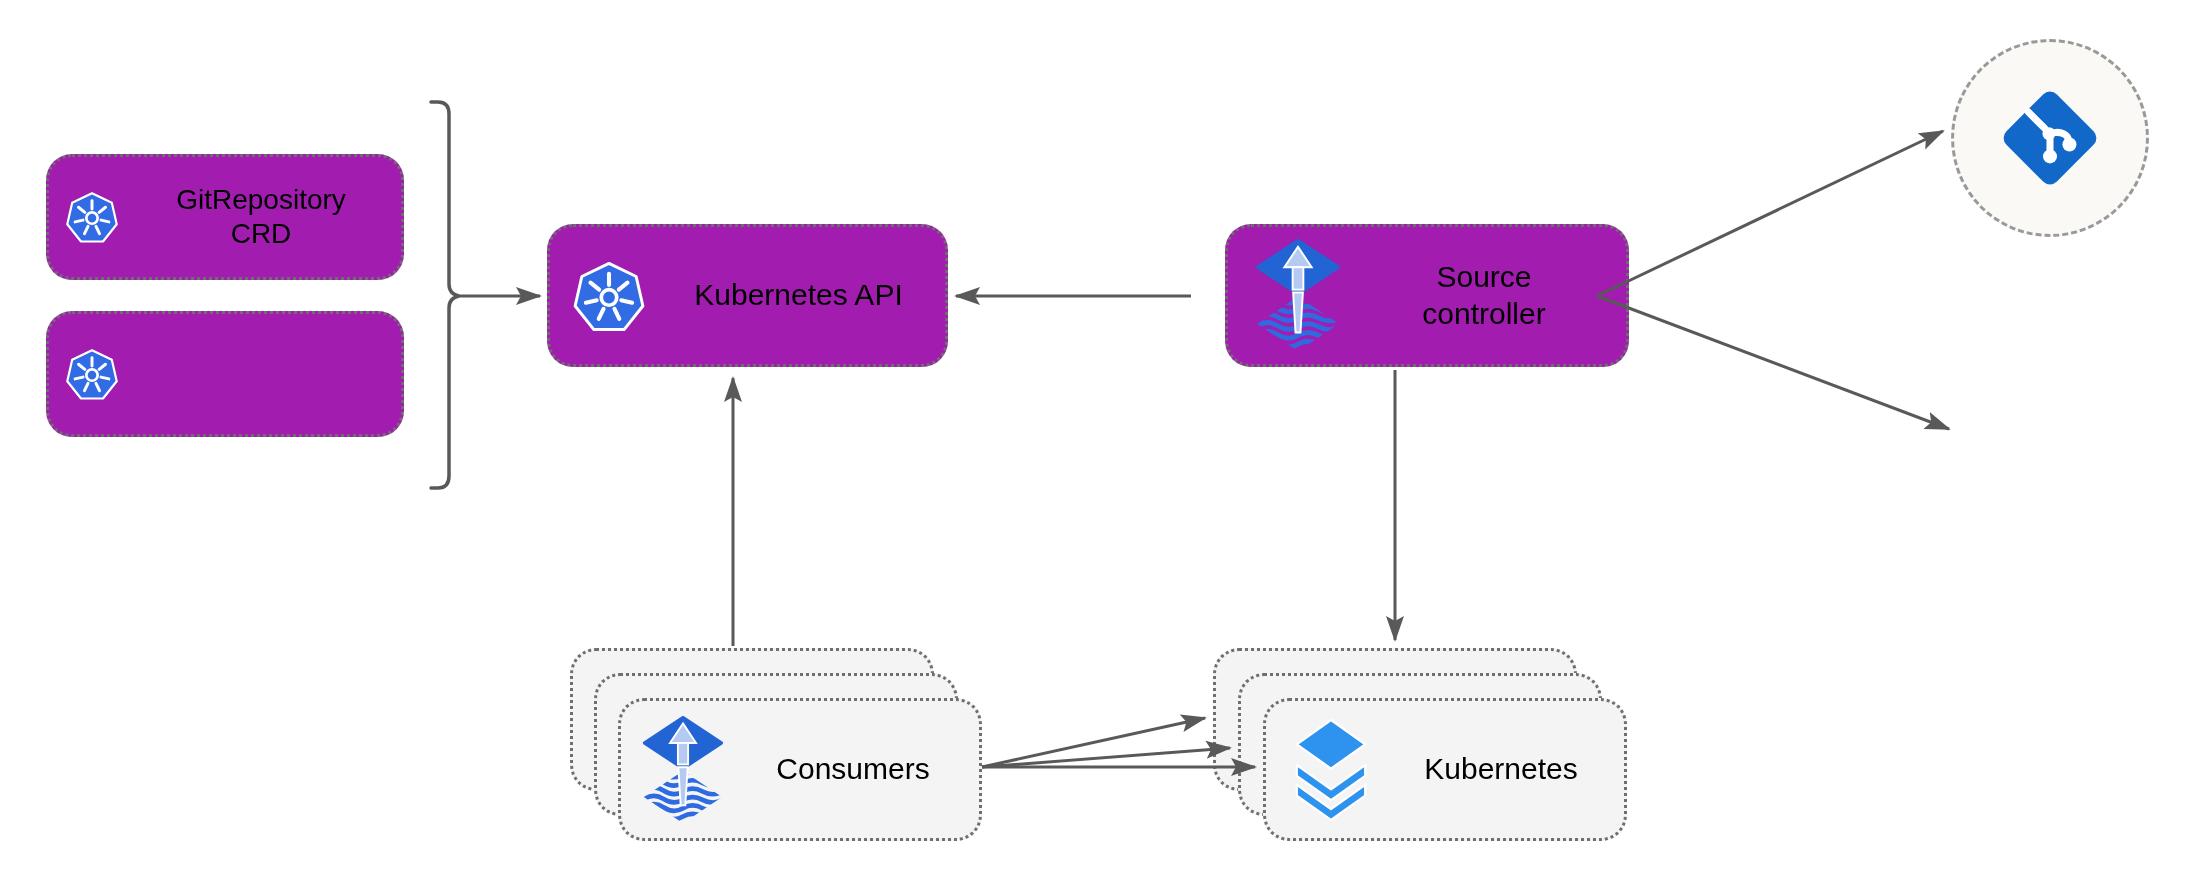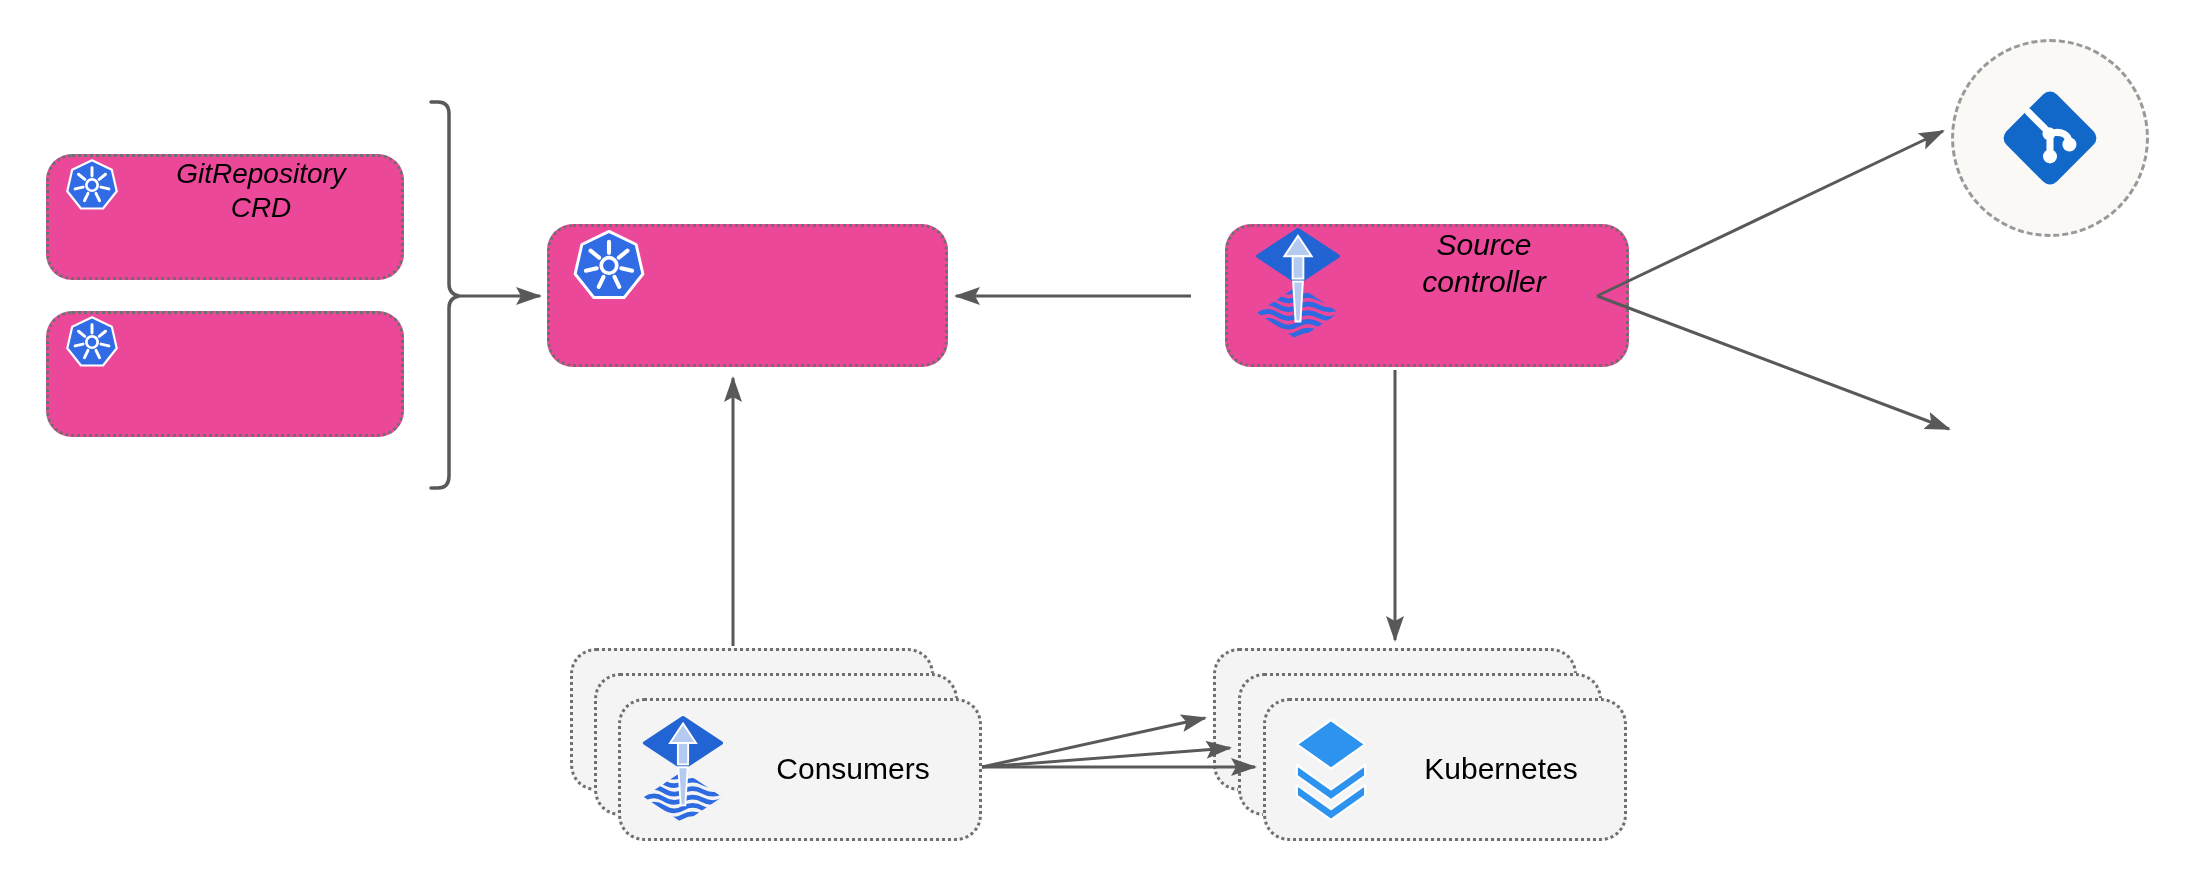--- a/index.html
+++ b/index.html
@@ -2,25 +2,24 @@
 <html><head>
 <meta charset="utf-8">
 <style>
   html,body { margin:0; padding:0; background:#ffffff; }
   .canvas {
     position:relative; width:2198px; height:878px; background:#ffffff;
     font-family:"Liberation Sans", sans-serif; color:#0a0a0a; overflow:hidden;
   }
   .edges { position:absolute; left:0; top:0; z-index:6; pointer-events:none; }
   .node {
-    position:absolute; background:#ec4899; border:3px dotted #6f6f6f;
+    position:absolute; background:#a21caf; border:3px dotted #6f6f6f;
     border-radius:26px; box-sizing:border-box;
-    display:flex; align-items:flex-start; gap:20px; padding:0 18px 0 16px;
+    display:flex; align-items:center; gap:20px; padding:0 18px 0 16px;
     z-index:2;
-    font-style:italic;
   }
   .node-label { flex:1; text-align:center; font-size:30px; line-height:1.22; color:#000; }
   .crd-label { font-size:28px; max-width:234px; margin:0 auto; }
   .api-label { white-space:nowrap; }
   .src-label { max-width:180px; margin:0 auto; }
   .stack { position:absolute; z-index:2; }
   .stack-box {
     position:absolute; width:364px; height:143px; background:#f4f4f4;
     border:3px dotted #6f6f6f; border-radius:26px; box-sizing:border-box;
     display:flex; align-items:center; gap:20px; padding:0 18px 0 20px;
@@ -77,20 +76,21 @@
         <circle cx="50" cy="52" r="10.5" stroke-width="5"></circle>
         <path d="M50,35 L50,20"></path>
           <path d="M63.3,41.4 L75,32"></path>
           <path d="M66.6,55.8 L81.2,59.1"></path>
         <path d="M57.4,67.3 L63.9,80.8"></path>
           <path d="M42.6,67.3 L36.1,80.8"></path>
         <path d="M33.4,55.8 L18.8,59.1"></path>
           <path d="M36.7,41.4 L25,32"></path>
       </g>
     </svg>
+    <div class="node-label api-label">Kubernetes API</div>
   </div>
 
   <div class="node" style="left:1225px;top:224px;width:404px;height:143px;gap:18px;padding-left:26px">
     <svg class="ico" width="88" height="115" viewBox="0 0 90 118">
       <polygon points="45,3 86,30 45,57 4,30" fill="#2264D3" stroke="#2264D3" stroke-width="4" stroke-linejoin="round"></polygon>
       <clipPath id="fluxclip-a">
           <polygon points="45,60 87,88 45,116 3,88"></polygon>
         </clipPath>
       <g clip-path="url(#fluxclip-a)" stroke="#2E6BE0" stroke-width="5" fill="none" stroke-linecap="round">
         <path d="M2,64 q11,-8 22,-1 t21,1 t21,0 t22,0"></path>

